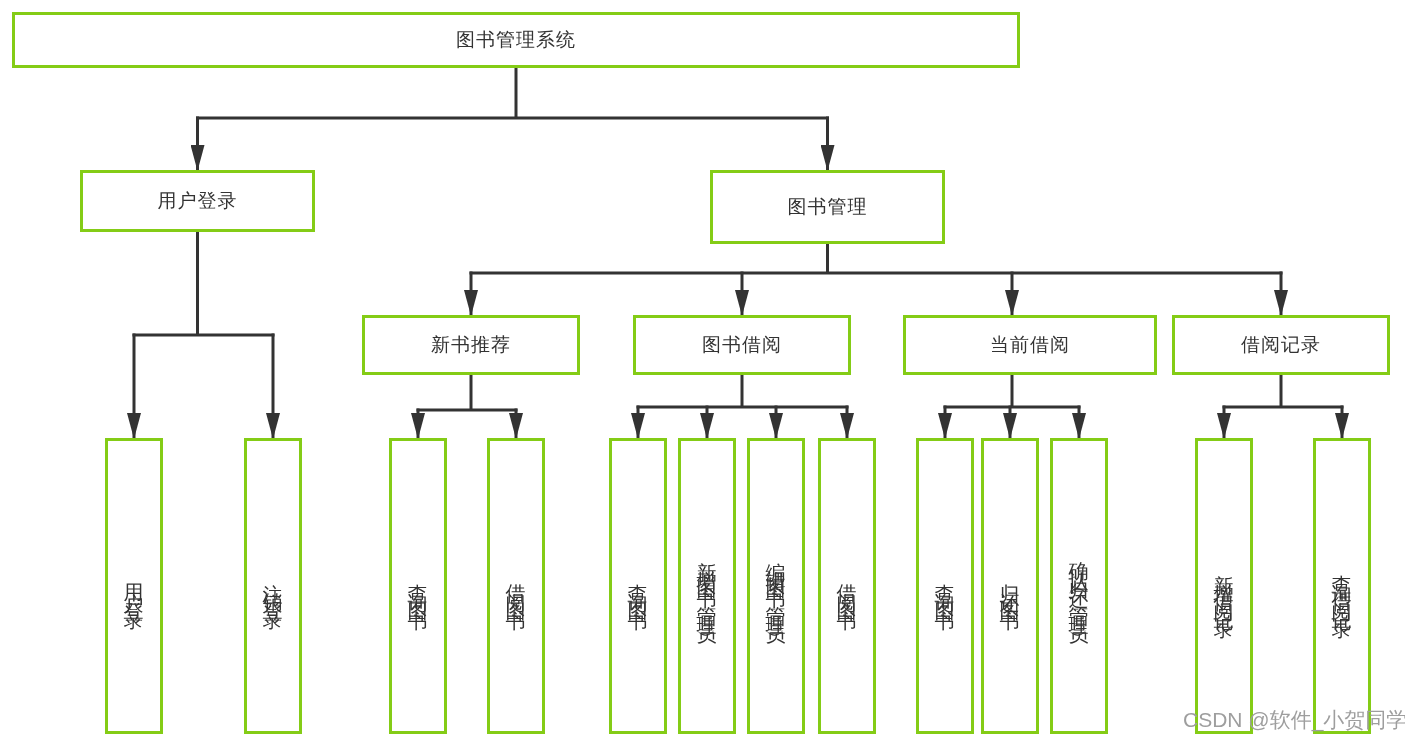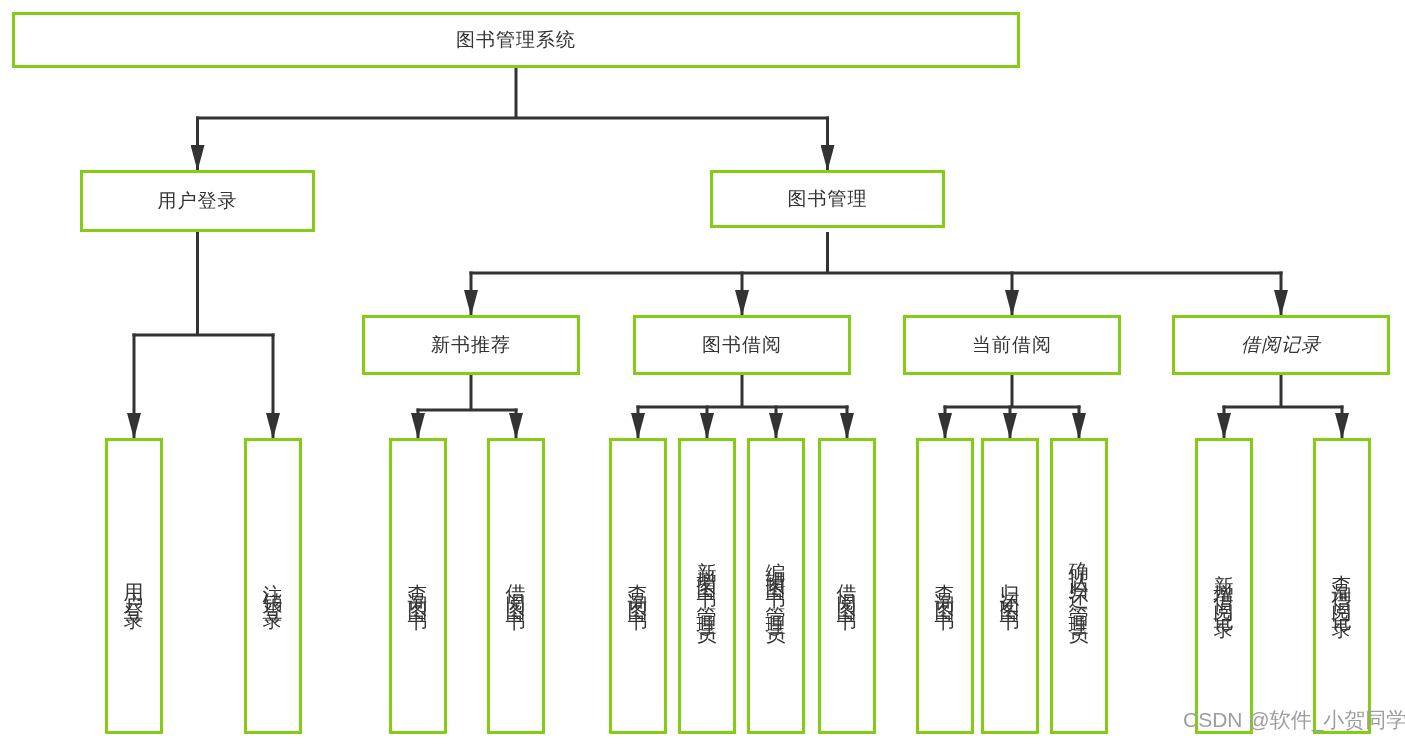--- a/index.html
+++ b/index.html
@@ -122,26 +122,26 @@
       <line x1="1281" y1="375" x2="1281" y2="407"></line>
       <line x1="1222.5" y1="407" x2="1343.5" y2="407"></line>
       <line x1="1224" y1="405.5" x2="1224" y2="438" marker-end="url(#arw)"></line>
       <line x1="1342" y1="405.5" x2="1342" y2="438" marker-end="url(#arw)"></line>
     </g>
   </svg>
 
   <div class="node h-node" style="left:12px; top:12px; width:1008px; height:56px;">图书管理系统</div>
 
   <div class="node h-node" style="left:80px; top:170px; width:235px; height:62px;">用户登录</div>
-  <div class="node h-node" style="left:710px; top:170px; width:235px; height:58px;">图书管理</div>
+  <div class="node h-node" style="left:710px; top:170px; width:235px; height:74px;">图书管理</div>
 
   <div class="node h-node" style="left:633px; top:315px; width:218px; height:60px;">图书借阅</div>
   <div class="node h-node" style="left:362px; top:315px; width:218px; height:60px;">新书推荐</div>
-  <div class="node h-node" style="left:903px; top:315px; width:218px; height:60px;">当前借阅</div>
-  <div class="node h-node" style="left:1172px; top:315px; width:218px; height:60px;font-style:italic;">借阅记录</div>
+  <div class="node h-node" style="left:903px; top:315px; width:254px; height:60px;">当前借阅</div>
+  <div class="node h-node" style="left:1172px; top:315px; width:218px; height:60px;">借阅记录</div>
 
   <div class="node v-node" style="left:105px; top:438px; width:58px; height:296px;">
     <span>用户登录</span>
   </div>
   <div class="node v-node" style="left:244px; top:438px; width:58px; height:296px;">
     <span>注销登录</span>
   </div>
 
   <div class="node v-node" style="left:389px; top:438px; width:58px; height:296px;">
     <span>查询图书</span>

